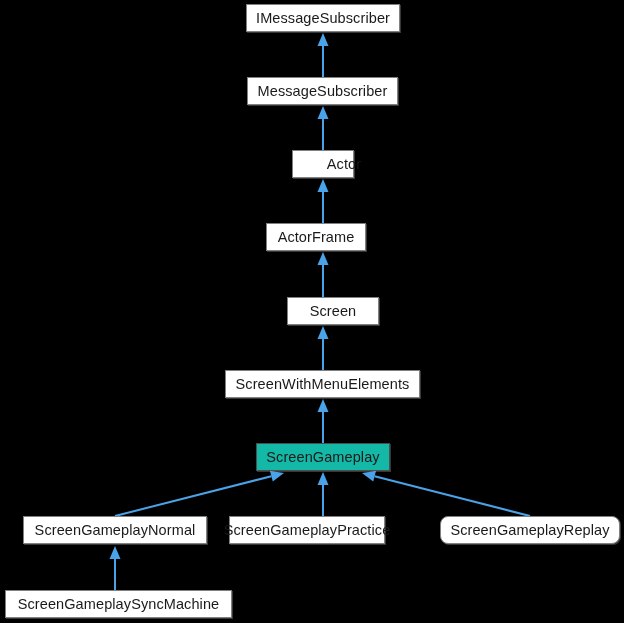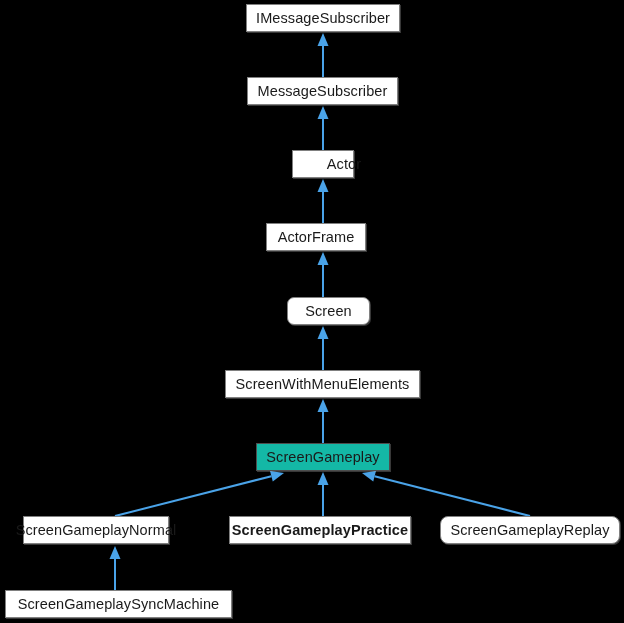--- a/index.html
+++ b/index.html
@@ -101,33 +101,33 @@
       </div>
       <div class="node" style="left: 247px; top: 77px; width: 151px;">
         <span class="node-label">MessageSubscriber</span>
       </div>
       <div class="node" style="left: 292px; top: 150px; width: 62px; padding-left: 42px;">
         <span class="node-label">Actor</span>
       </div>
       <div class="node" style="left: 266px; top: 223px; width: 100px;">
         <span class="node-label">ActorFrame</span>
       </div>
-      <div class="node" style="left: 287px; top: 297px; width: 83px; border-radius: 7px;">
+      <div class="node" style="left: 287px; top: 297px; width: 92px;">
         <span class="node-label">Screen</span>
       </div>
       <div class="node" style="left: 225px; top: 370px; width: 195px; text-align: right;">
         <span class="node-label">ScreenWithMenuElements</span>
       </div>
       <div class="node highlight" style="left: 256px; top: 443px; width: 134px;">
         <span class="node-label">ScreenGameplay</span>
       </div>
-      <div class="node" style="left: 23px; top: 516px; width: 146px;">
+      <div class="node" style="left: 23px; top: 516px; width: 184px;">
         <span class="node-label">ScreenGameplayNormal</span>
       </div>
-      <div class="node" style="left: 229px; top: 516px; width: 182px; font-weight: bold;">
+      <div class="node" style="left: 229px; top: 516px; width: 156px;">
         <span class="node-label">ScreenGameplayPractice</span>
       </div>
       <div class="node" style="left: 440px; top: 516px; width: 180px; border-radius: 8px;">
         <span class="node-label">ScreenGameplayReplay</span>
       </div>
       <div class="node" style="left: 5px; top: 590px; width: 227px;">
         <span class="node-label">ScreenGameplaySyncMachine</span>
       </div>
     </div>
 </div>

